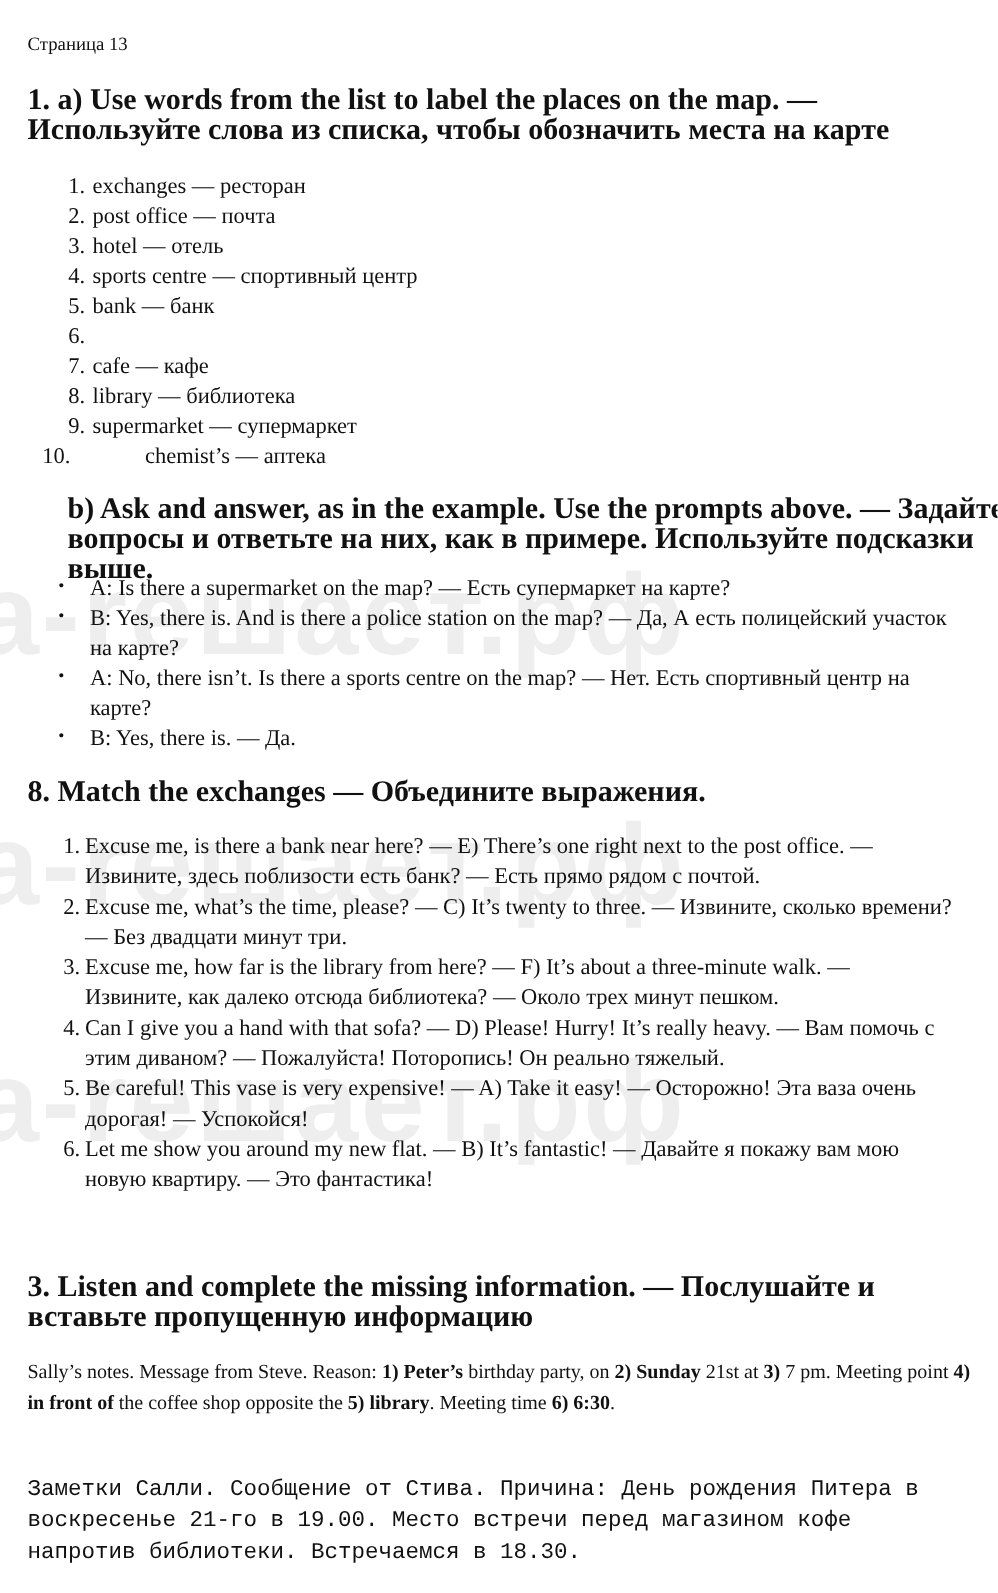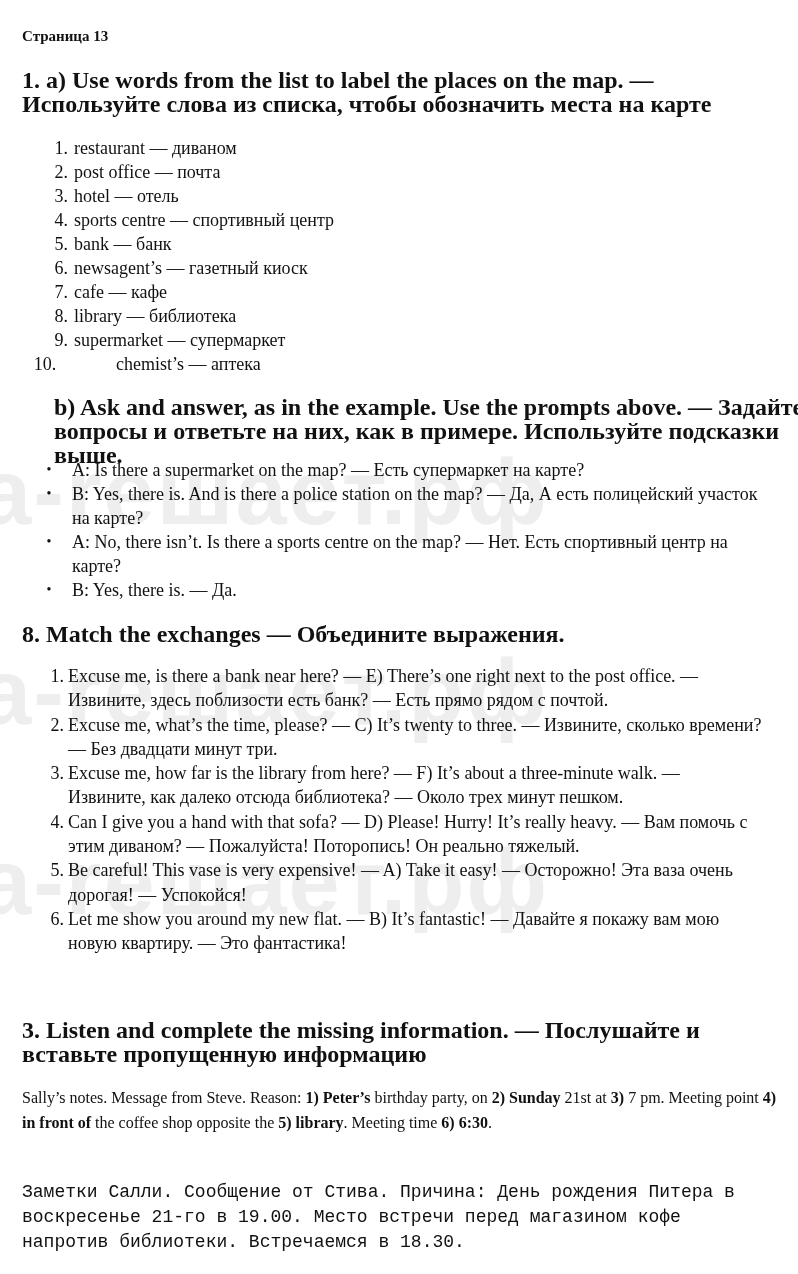--- a/index.html
+++ b/index.html
@@ -14,21 +14,21 @@
     font-size: 92px; font-weight: bold; color: #eeeeee;
     letter-spacing: 2px; white-space: nowrap; z-index: 0;
     user-select: none;
   }
   .wm1 { top: 440px; }
   .wm2 { top: 640px; }
   .wm3 { top: 830px; }
   .content { position: relative; z-index: 1; padding: 0 22px; }
   .page-label {
     position: absolute; left: 22px; top: 28px;
-    font-size: 15px; font-weight: bold;
+    font-size: 15px; font-weight: normal;
   }
   h2 {
     font-size: 24px; font-weight: bold; line-height: 24px;
     margin: 0;
   }
   .h1a { position: absolute; left: 22px; top: 68px; width: 750px; }
   ol.places {
     position: absolute; left: 22px; top: 136px; margin: 0; padding: 0;
     list-style: none; font-size: 18px; line-height: 24px;
   }
@@ -73,41 +73,40 @@
 
 <div class="content">
 
   <div class="page-label">Страница 13</div>
 
   <h2 class="h1a">1. a) Use words from the list to label the places on the map. — Используйте слова из списка, чтобы обозначить места на карте</h2>
 
   <ol class="places">
     <li>
         <span class="num">1.</span>
-        <span class="txt">restaurant — диваном</span>
+        <span class="txt">exchanges — ресторан</span>
       </li>
     <li>
         <span class="num">2.</span>
         <span class="txt">post office — почта</span>
       </li>
     <li>
         <span class="num">3.</span>
         <span class="txt">hotel — отель</span>
       </li>
     <li>
         <span class="num">4.</span>
         <span class="txt">sports centre — спортивный центр</span>
       </li>
     <li>
         <span class="num">5.</span>
         <span class="txt">bank — банк</span>
       </li>
     <li>
         <span class="num">6.</span>
-        <span class="txt">newsagent’s — газетный киоск</span>
       </li>
     <li>
         <span class="num">7.</span>
         <span class="txt">cafe — кафе</span>
       </li>
     <li>
         <span class="num">8.</span>
         <span class="txt">library — библиотека</span>
       </li>
     <li>

